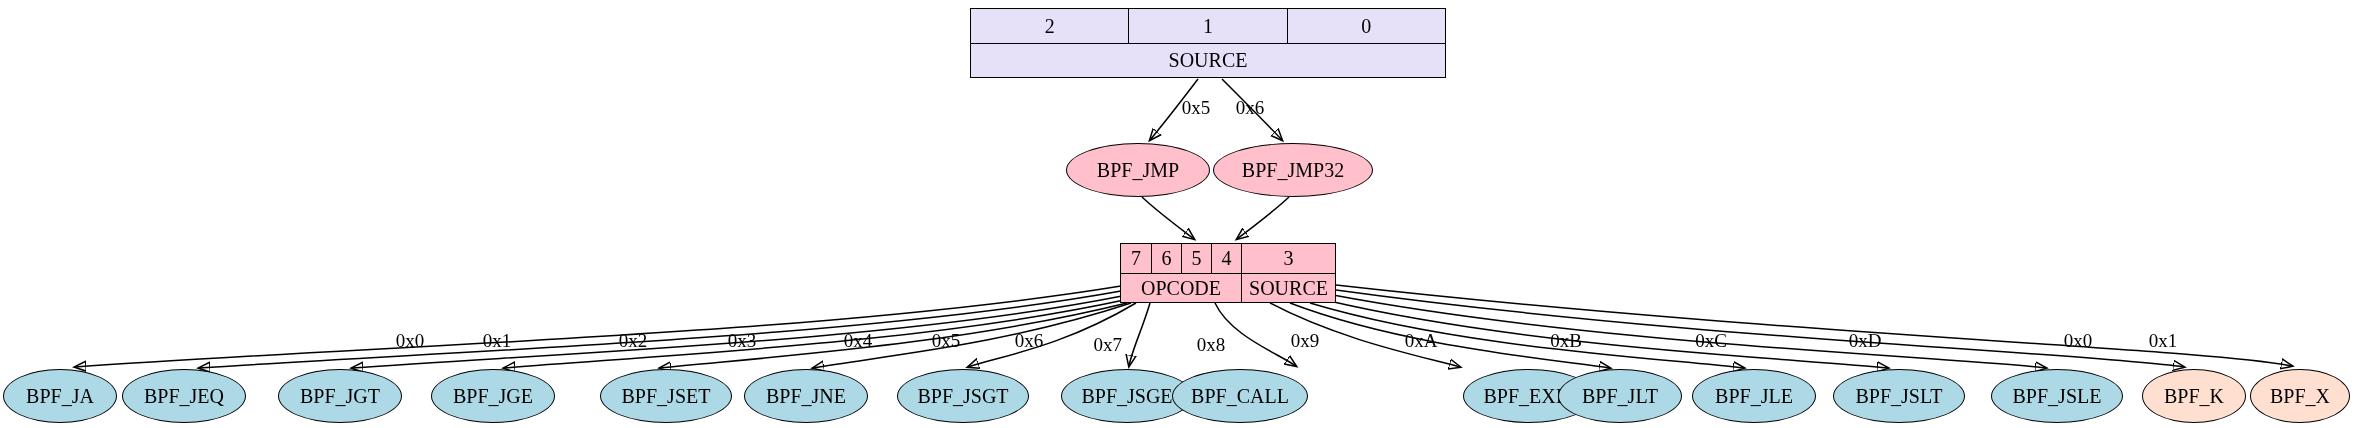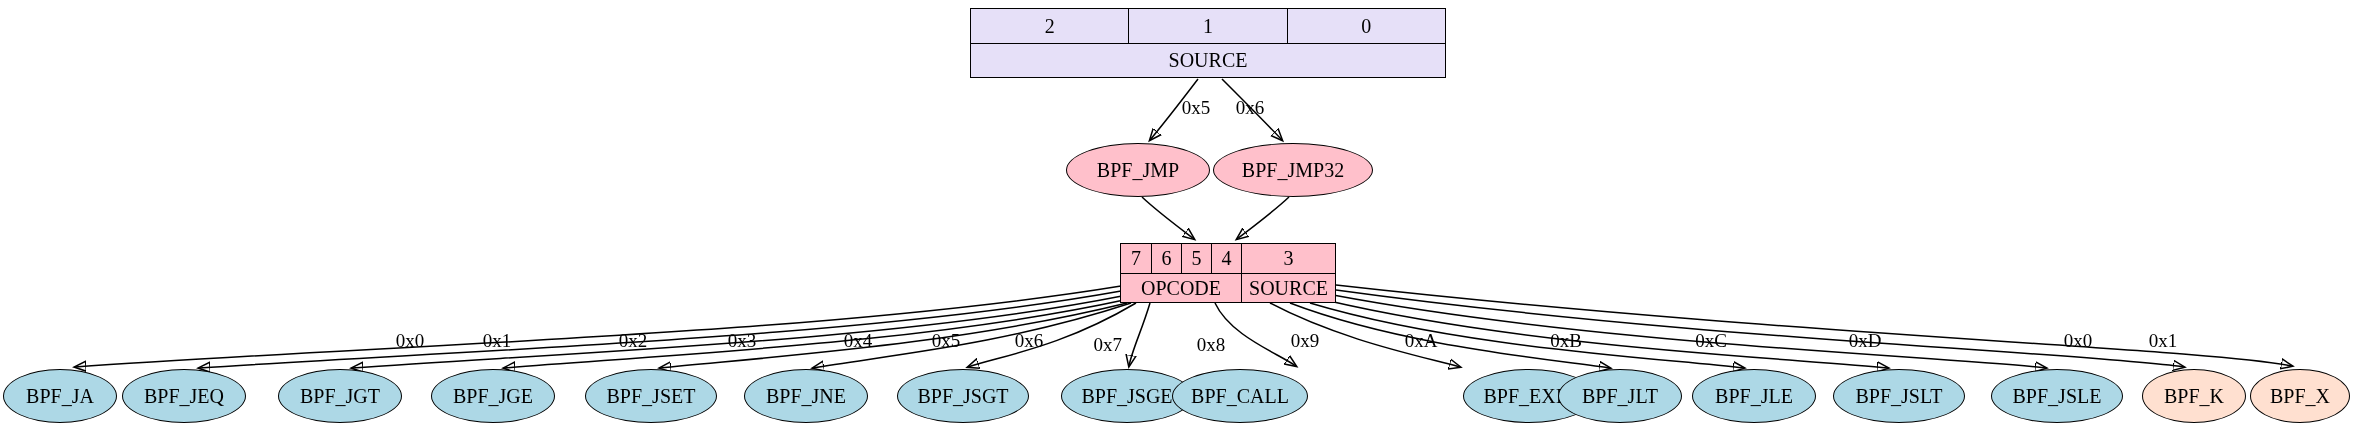--- a/index.html
+++ b/index.html
@@ -104,21 +104,21 @@
   <div class="edge-label" style="left:1544px; top:330px;">0xB</div>
   <div class="edge-label" style="left:1689px; top:330px;">0xC</div>
   <div class="edge-label" style="left:1843px; top:330px;">0xD</div>
   <div class="edge-label" style="left:2056px; top:330px;">0x0</div>
   <div class="edge-label" style="left:2141px; top:330px;">0x1</div>
 
   <div class="ellipse blue" style="left:3px;    top:369px; width:114px;">BPF_JA</div>
   <div class="ellipse blue" style="left:278px;  top:369px; width:124px;">BPF_JGT</div>
   <div class="ellipse blue" style="left:122px;  top:369px; width:124px;">BPF_JEQ</div>
   <div class="ellipse blue" style="left:431px;  top:369px; width:124px;">BPF_JGE</div>
-  <div class="ellipse blue" style="left:585px;  top:369px; width:132px;">BPF_JSET</div>
+  <div class="ellipse blue" style="left:600px;  top:369px; width:132px;">BPF_JSET</div>
   <div class="ellipse blue" style="left:897px;  top:369px; width:132px;">BPF_JSGT</div>
   <div class="ellipse blue" style="left:744px;  top:369px; width:124px;">BPF_JNE</div>
   <div class="ellipse blue" style="left:1061px; top:369px; width:132px;">BPF_JSGE</div>
   <div class="ellipse blue" style="left:1172px; top:369px; width:136px;font-family:Liberation Serif, serif;">BPF_CALL</div>
   <div class="ellipse blue" style="left:1463px; top:369px; width:132px;text-align:right;">BPF_EXIT</div>
   <div class="ellipse blue" style="left:1558px; top:369px; width:124px;">BPF_JLT</div>
   <div class="ellipse blue" style="left:1692px; top:369px; width:124px;">BPF_JLE</div>
   <div class="ellipse blue" style="left:1833px; top:369px; width:132px;">BPF_JSLT</div>
   <div class="ellipse blue" style="left:1991px; top:369px; width:132px;">BPF_JSLE</div>
   <div class="ellipse peach" style="left:2142px; top:369px; width:104px;">BPF_K</div>

